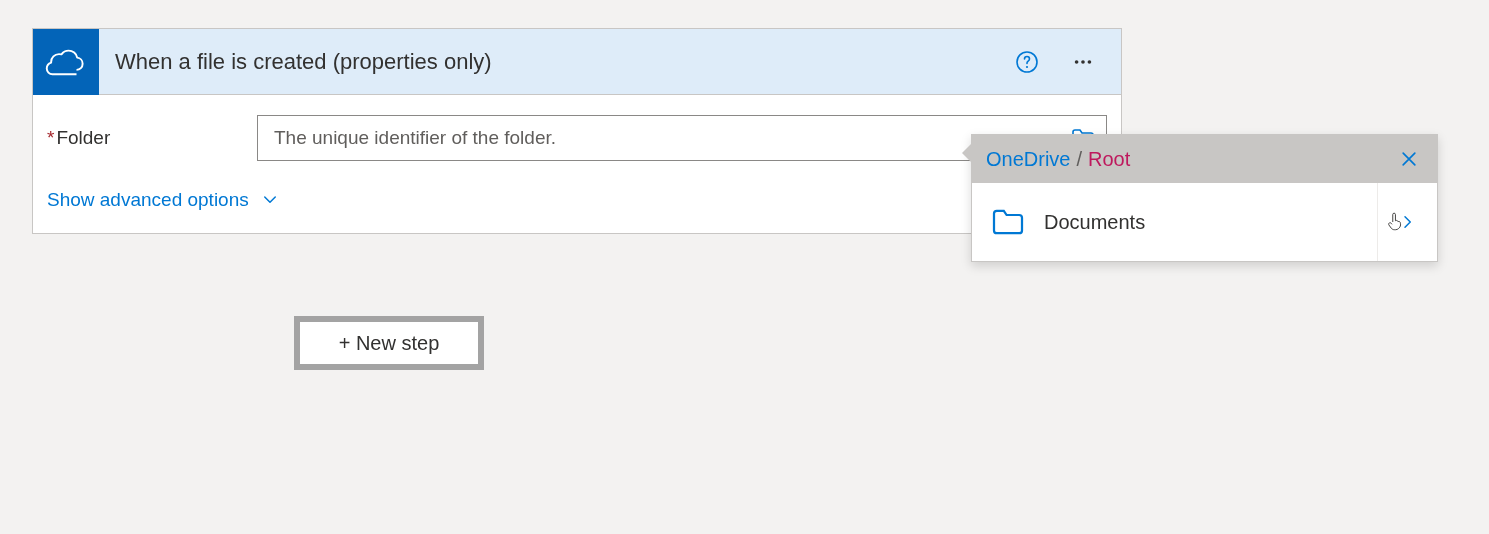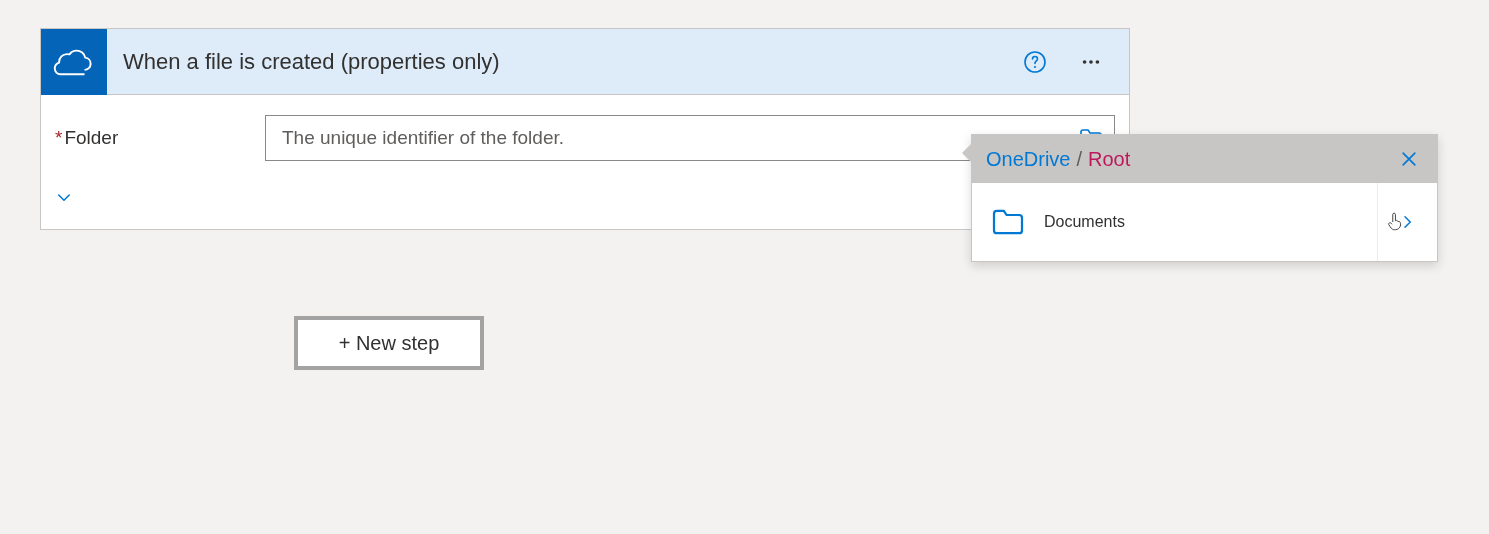--- a/index.html
+++ b/index.html
@@ -11,21 +11,21 @@
     background: #f3f2f1;
     font-family: "Segoe UI", -apple-system, sans-serif;
     font-size: 16px;
     color: #323130;
     position: relative;
     overflow: hidden;
   }
 
   .card {
     position: absolute;
-    left: 40px;
+    left: 32px;
     top: 28px;
     width: 1090px;
     background: #fff;
     border: 1px solid #c8c6c4;
   }
 
   .card-header {
     display: flex;
     align-items: center;
     height: 66px;
@@ -115,21 +115,21 @@
     position: absolute;
     left: 294px;
     top: 316px;
     display: flex;
     gap: 36px;
   }
   .btn {
     height: 54px;
     min-width: 190px;
     padding: 0 24px;
-    border: 4px solid #a3a3a3;
+    border: 6px solid #a3a3a3;
     background: #fff;
     font-size: 20px;
     color: #323130;
     display:flex; align-items:center; justify-content:center;
     cursor: pointer;
   }
   .btn.disabled { color:#a19f9d; border-color:#c8c6c4; cursor:default; }
 
   
   .popout {
@@ -156,21 +156,21 @@
 
   .popout-body { padding: 0; }
   .popout-row {
     height: 78px;
     display:flex;
     align-items:center;
     padding: 0 0 0 14px;
     cursor:pointer;
   }
   .row-icon { width:44px; display:flex; align-items:center; justify-content:center; margin-right:14px;}
-  .row-label { flex:1 1 auto; font-size:16px; color:#323130; }
+  .row-label { flex:1 1 auto; font-size:20px; color:#323130; }
   .row-arrow { width:60px; height:100%; border-left:1px solid #edebe9; display:flex; align-items:center; justify-content:center; position:relative;}
 
   
   .popout::before {
     content:"";
     position:absolute;
     left:-10px; top:8px;
     width:0; height:0;
     border-top:10px solid transparent;
     border-bottom:10px solid transparent;
@@ -223,20 +223,21 @@
         <input class="field-input" type="text" placeholder="The unique identifier of the folder." style="">
         <div class="folder-picker-icon">
           <svg width="24" height="20" viewBox="0 0 24 20" fill="none">
             <path d="M2 4c0-1.1.9-2 2-2h5l2 3h9c1.1 0 2 .9 2 2v9c0 1.1-.9 2-2 2H4c-1.1 0-2-.9-2-2V4z" stroke="#0078d4" stroke-width="1.6"></path>
           </svg>
         </div>
       </div>
     </div>
 
     <div class="adv-options">
+      <span class="adv-options-text">Show advanced options</span>
       <span class="chev-down">
         <svg width="18" height="18" viewBox="0 0 24 24" fill="none">
             <path d="M5 8l7 7 7-7" stroke="#0078d4" stroke-width="2" stroke-linecap="round" stroke-linejoin="round"></path>
           </svg>
       </span>
     </div>
   </div>
 </div>
 
 <div class="actions-row">

